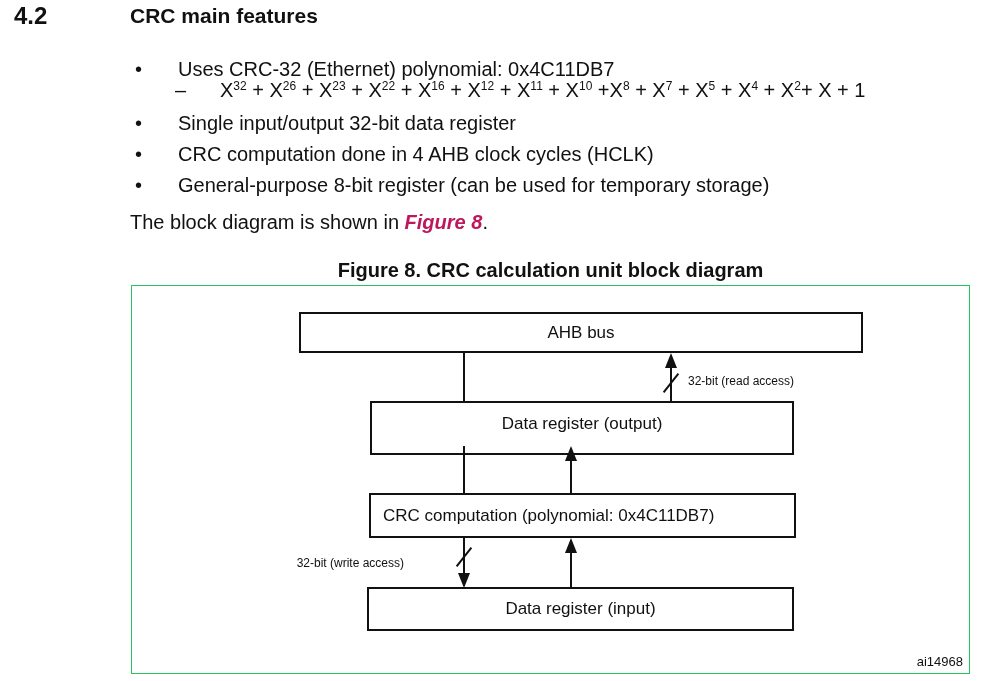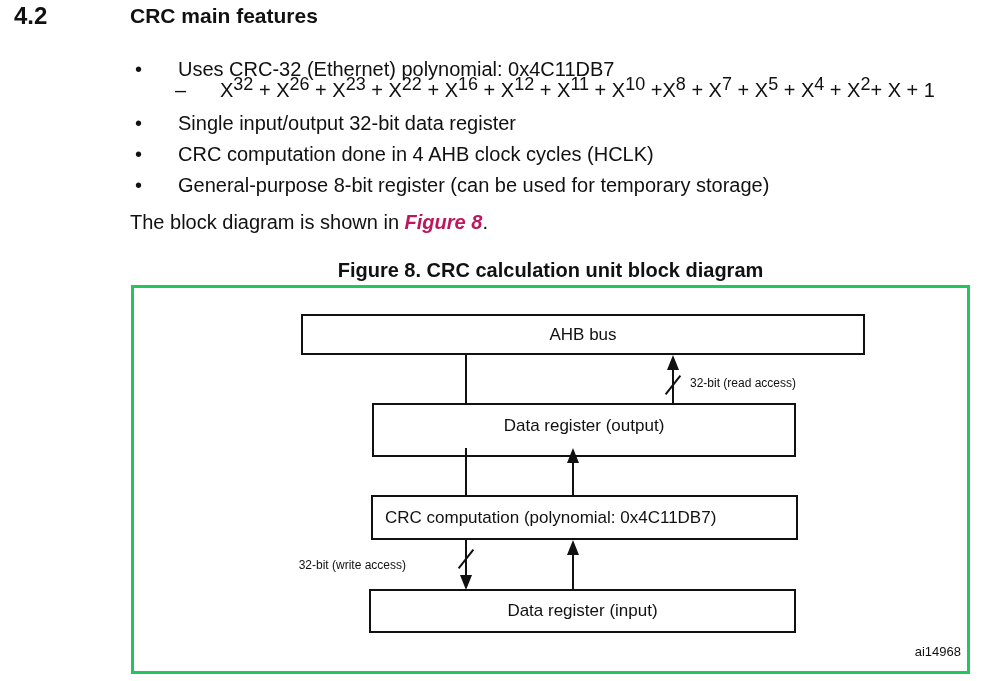--- a/index.html
+++ b/index.html
@@ -19,31 +19,31 @@
 
   .bullet-row { position:absolute; left:135px; font-size:20px; line-height:22px; white-space:nowrap; }
   .bullet-row .marker { display:inline-block; width:43px; }
   .row-b1 { top:58px; }
   .row-b2 { top:112px; }
   .row-b3 { top:143px; }
   .row-b4 { top:174px; }
 
   .formula-row { position:absolute; left:175px; top:76px; font-size:20px; line-height:28px; white-space:nowrap; }
   .formula-row .dash { display:inline-block; width:45px; }
-  .formula-row sup { font-size:18px; line-height:0; vertical-align:7px; }
+  .formula-row sup { font-size:12px; line-height:0; vertical-align:7px; }
 
   .para-row { position:absolute; left:130px; top:211px; font-size:20px; line-height:22px; white-space:nowrap; }
   .fig-link { font-style:italic; text-decoration:none; cursor:pointer; }
 
   .fig-caption { position:absolute; left:131px; top:258px; width:839px; text-align:center;
                  font-size:20px; font-weight:bold; line-height:24px; }
 
   
   .figure-frame { position:absolute; left:131px; top:285px; width:839px; height:389px;
-                  border:3px solid #22c55e; background:#ffffff; }
+                  border:1px solid #22c55e; background:#ffffff; }
   .blk { position:absolute; border:2px solid #111111; background:#ffffff;
          font-size:17px; text-align:center; white-space:nowrap; }
   .blk-ahb { left:167px; top:26px;  width:564px; height:41px; line-height:37px; }
   .blk-out { left:238px; top:115px; width:424px; height:54px; line-height:41px; }
   .blk-crc { left:237px; top:207px; width:427px; height:45px; line-height:41px;
              text-align:left; padding-left:12px; }
   .blk-in  { left:235px; top:301px; width:427px; height:44px; line-height:40px; }
 
   .vseg { position:absolute; width:2px; background:#111111; }
   .seg-w1 { left:331px; top:67px;  height:48px; }
@@ -63,21 +63,21 @@
   .ah-write { left:326px; top:287px; }
 
   .slash { position:absolute; width:2px; height:24px; background:#111111; transform:rotate(38deg); }
   .slash-read  { left:538px; top:85px;  }
   .slash-write { left:331px; top:259px; }
 
   .bus-label { position:absolute; font-size:12px; line-height:22px; white-space:nowrap; }
   .lbl-read  { left:556px; top:84px; }
   .lbl-write { left:90px;  top:266px; width:182px; text-align:right; }
 
-  .watermark { position:absolute; right:6px; bottom:12px; font-size:13px; line-height:15px;margin-top:34px; }
+  .watermark { position:absolute; right:6px; bottom:4px; font-size:13px; line-height:15px;margin-top:34px; }
 </style>
 </head>
 <body style="color: rgb(17, 17, 17);">
 
 <div class="heading">
   <span class="sec-num">4.2</span>
   <span class="sec-title">CRC main features</span>
 </div>
 
 <div class="bullet-row row-b1">

